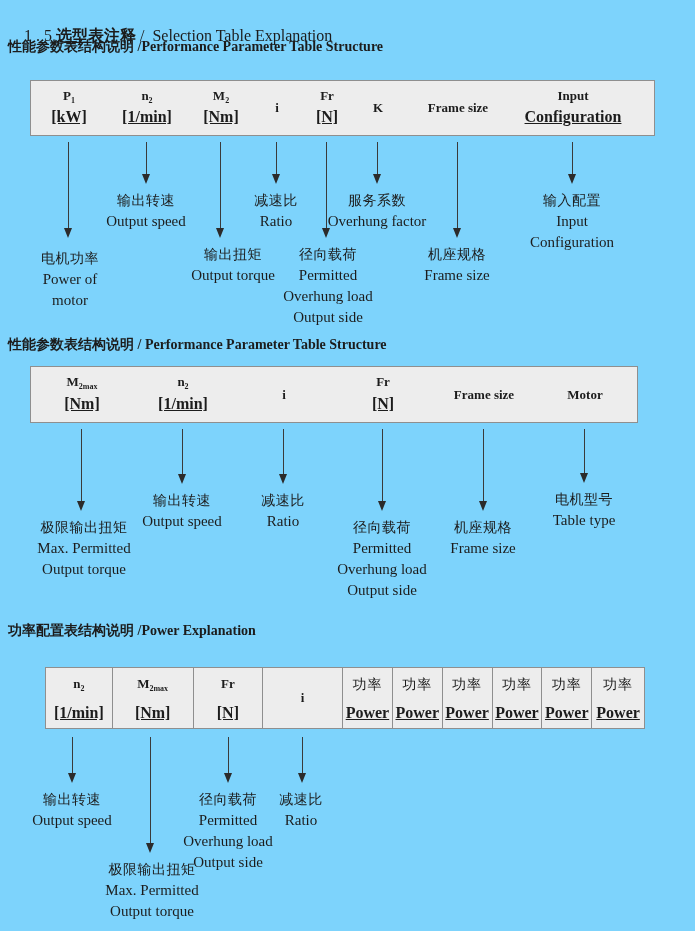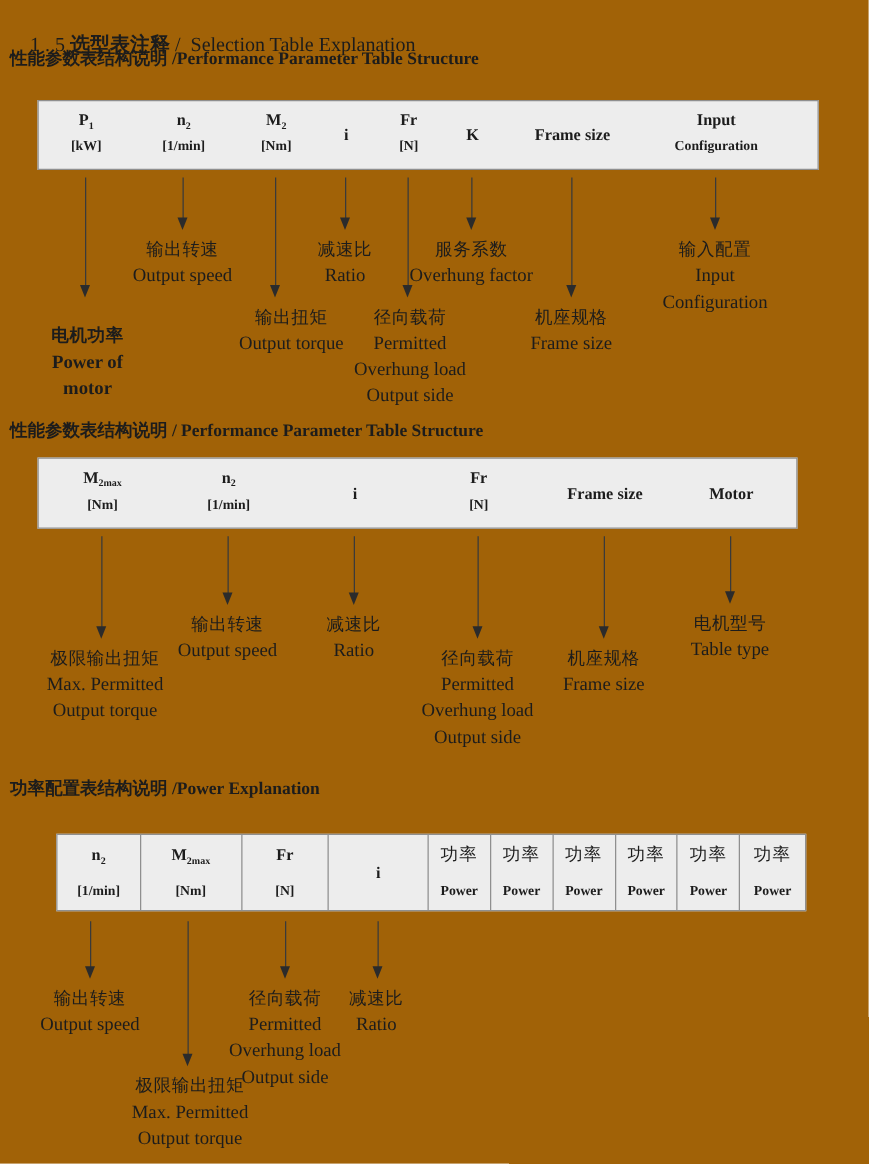--- a/index.html
+++ b/index.html
@@ -1,17 +1,17 @@
 <!DOCTYPE html>
 <html><head>
 <meta charset="utf-8">
 <style>
   html,body{margin:0;padding:0;background:#ffffff;}
   .page{
-    position:relative;width:695px;height:931px;background:#a16207;overflow:hidden;
+    position:relative;width:695px;height:931px;background:#7dd3fc;overflow:hidden;
     color:#1c1c1c;font-family:"Liberation Serif","DejaVu Serif",serif;
   }
   .doc-title{position:absolute;left:8px;top:8px;font-size:16px;white-space:pre;}
   .t-num{font-weight:normal;white-space:pre;}
   .t-zh{font-weight:bold;font-size:16px;}
   .t-rest{font-weight:normal;white-space:pre;}
   .sec-heading{position:absolute;left:8px;font-size:14px;font-weight:bold;white-space:pre;}
   .sec-heading .hz{font-weight:bold;}
   .sec-heading .hr{font-weight:bold;white-space:pre;}
   .tbl{
@@ -27,21 +27,21 @@
   .t3cell{
     display:flex;flex-direction:column;align-items:center;box-sizing:border-box;
     padding:9px 0 8px;border-right:1px solid #8f8f8f;white-space:nowrap;
   }
   .t3cell.two{justify-content:space-between;}
   .t3cell.one{justify-content:center;padding:0;}
   .t3cell:last-child{border-right:none;}
   .csym{font-size:13px;font-weight:bold;line-height:14px;}
   .csym.zh{font-weight:normal;font-size:14px;letter-spacing:1px;line-height:15px;}
   .csym sub{font-size:8px;font-weight:bold;vertical-align:-3px;letter-spacing:0;}
-  .cunit{font-size:11px;font-weight:bold;line-height:14px;}
+  .cunit{font-size:16px;font-weight:bold;line-height:14px;text-decoration:underline;}
   .arrow{position:absolute;width:9px;}
   .arrow .shaft{position:absolute;left:4px;top:0;bottom:8px;width:1px;background:#3a3a3a;}
   .arrow .head{
     position:absolute;left:0;bottom:0;width:0;height:0;
     border-left:4.5px solid transparent;border-right:4.5px solid transparent;
     border-top:10px solid #2b2b2b;
   }
   .callout{
     position:absolute;transform:translateX(-50%);text-align:center;
     font-size:15px;line-height:21px;white-space:nowrap;
@@ -113,21 +113,21 @@
         <div class="head"></div>
       </div>
       <div class="arrow" style="left: 452.5px; top: 142px; height: 96px;">
         <div class="shaft"></div>
         <div class="head"></div>
       </div>
       <div class="arrow" style="left: 567.5px; top: 142px; height: 42px;">
         <div class="shaft"></div>
         <div class="head"></div>
       </div>
-      <div class="callout" style="left: 70px; top: 259px; font-weight: bold;">
+      <div class="callout" style="left: 70px; top: 248px;">
         <div class="zh">电机功率</div>
         <div class="en">Power of</div>
         <div class="en">motor</div>
       </div>
       <div class="callout" style="left: 146px; top: 190px;">
         <div class="zh">输出转速</div>
         <div class="en">Output speed</div>
       </div>
       <div class="callout" style="left: 221px; top: 244px; margin-left: 12px;">
         <div class="zh">输出扭矩</div>

